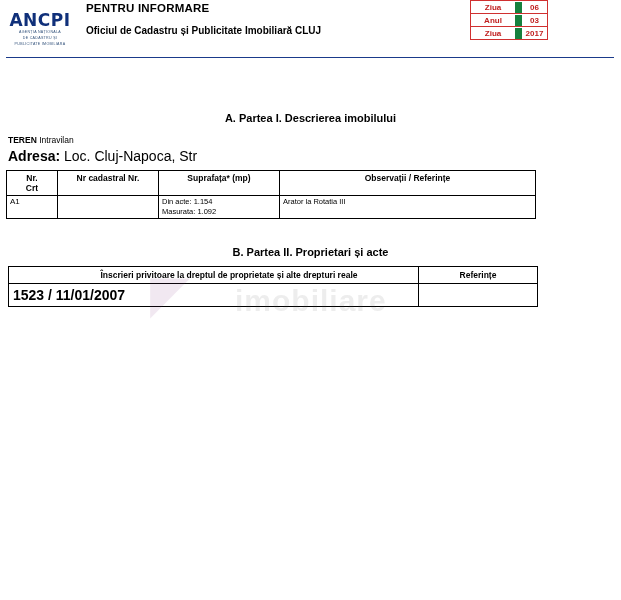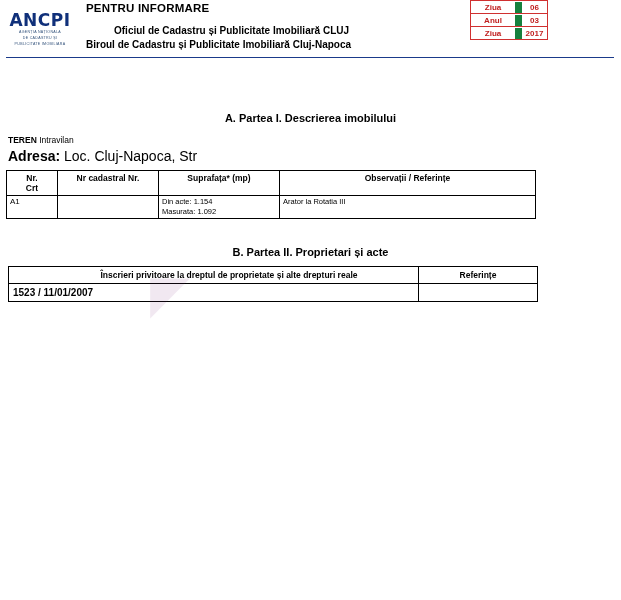--- a/index.html
+++ b/index.html
@@ -87,21 +87,20 @@
     font-size: 11.5px;
     font-weight: bold;
     letter-spacing: 0.2px;
   }
   .office-line1 {
     position: absolute;
     left: 86px;
     top: 25px;
     font-size: 10px;
     font-weight: bold;
-    margin-left: 28px;
   }
   .office-line2 {
     position: absolute;
     left: 86px;
     top: 39px;
     font-size: 10px;
     font-weight: bold;
   }
   .header-rule {
     position: absolute;
@@ -193,21 +192,21 @@
     text-align: center;
     font-size: 8.5px;
   }
   .table-b thead th.left-head {
     text-align: center;
     width: 370px;
     padding-left: 35px;
   }
   .table-b td.entry {
     font-weight: bold;
-    font-size: 10px;
+    font-size: 14px;
     text-align: left;
     margin-left: 41px;
   }
 
   
   .watermark {
     position: absolute;
     top: 262px;
     left: 130px;
     width: 330px;
@@ -254,21 +253,20 @@
 
 <div class="header">
   <div class="logo">
     <div class="logo-mark">ANCPI</div>
     <div class="logo-sub">AGENȚIA NAȚIONALĂ</div>
     <div class="logo-sub">DE CADASTRU ȘI</div>
     <div class="logo-sub">PUBLICITATE IMOBILIARĂ</div>
   </div>
   <div class="title-informare">PENTRU INFORMARE</div>
   <div class="office-line1">Oficiul de Cadastru și Publicitate Imobiliară CLUJ</div>
-  <div class="office-line2">Biroul de Cadastru și Publicitate Imobiliară Cluj-Napoca</div>
   <div class="header-rule"></div>
 </div>
 
 <div class="section-a-title">A. Partea I. Descrierea imobilului</div>
 
 <div class="teren-line">
   <b>TEREN</b>
   <span>Intravilan</span>
 </div>
 
@@ -311,13 +309,14 @@
   <tbody>
     <tr>
       <td class="entry">1523 / 11/01/2007</td>
       <td></td>
     </tr>
   </tbody>
 </table>
 
 <div class="watermark">
   <div class="wm-mark">◤</div>
+  <div class="wm-text">imobiliare</div>
 </div>
 
 </body></html>

